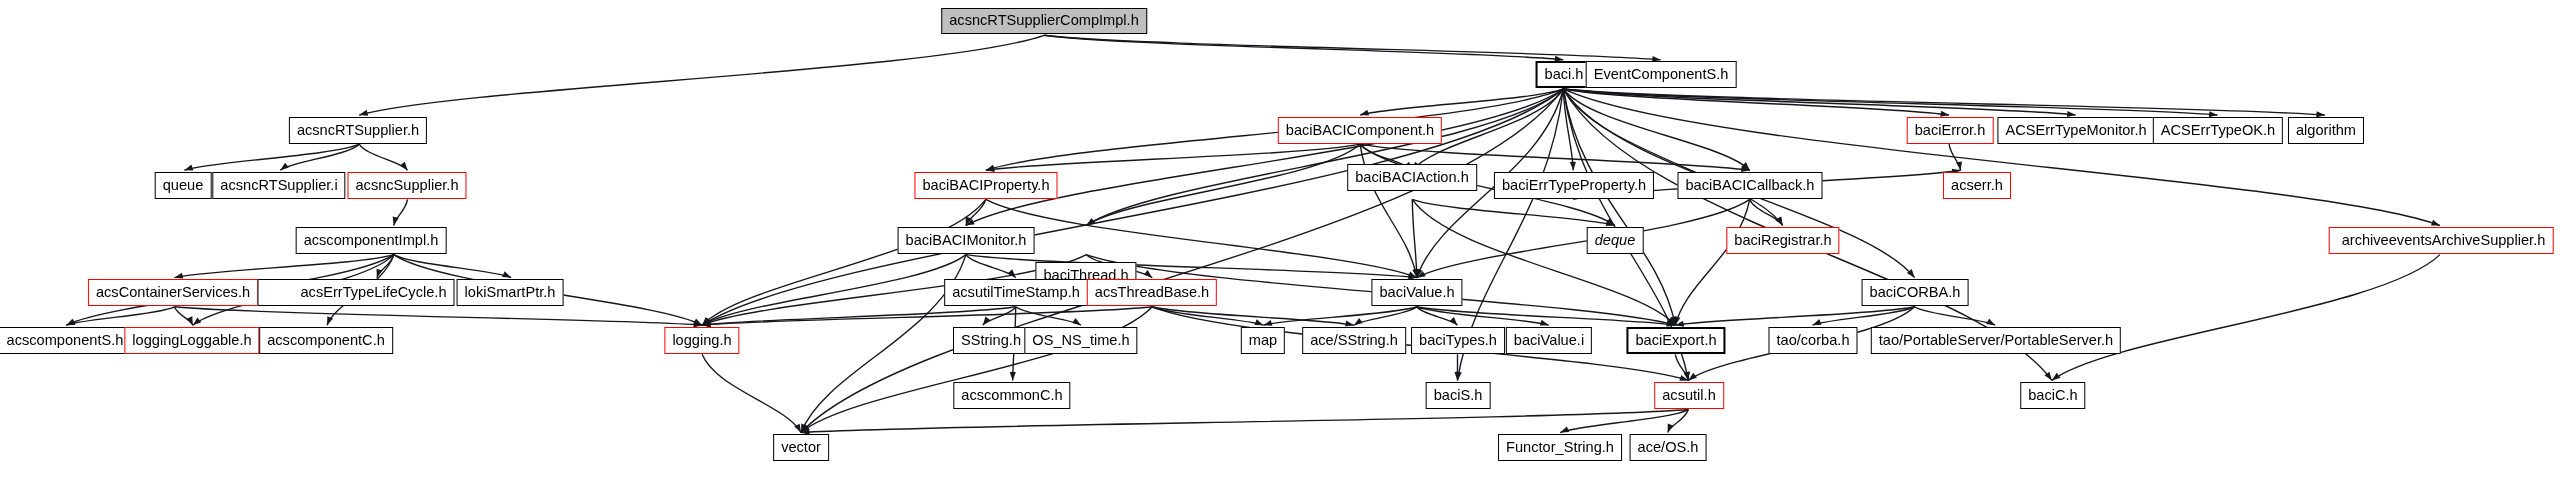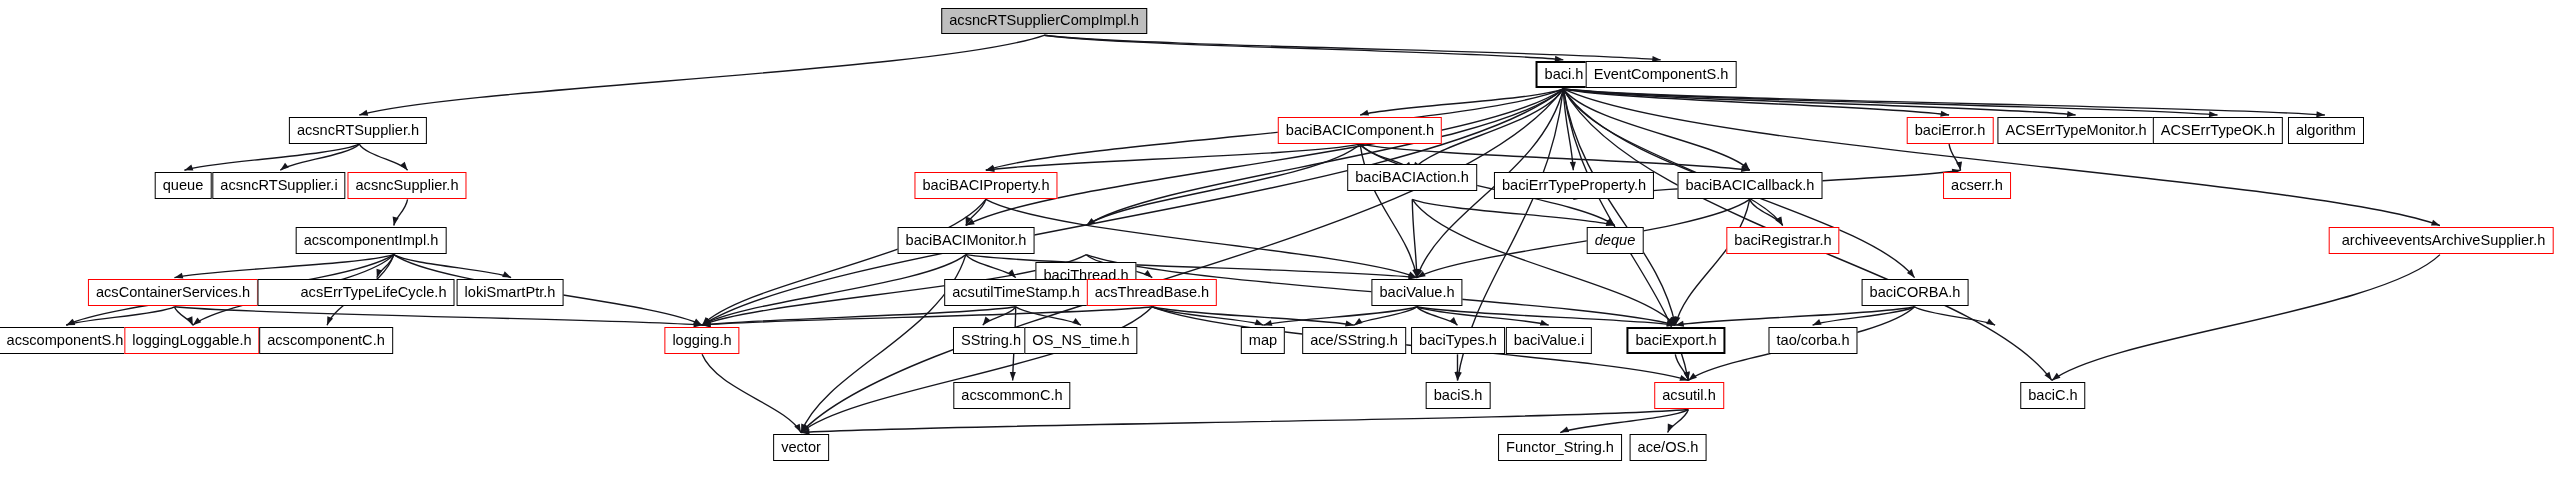--- a/index.html
+++ b/index.html
@@ -164,20 +164,21 @@
     <div class="node normal" style="left: 326px; top: 327px;">acscomponentC.h</div>
     <div class="node red" style="left: 702px; top: 327px; border-color: rgb(255, 0, 0);">logging.h</div>
     <div class="node normal" style="left: 983px; top: 327px; margin-left: 8px;">SString.h</div>
     <div class="node normal" style="left: 1081px; top: 327px;">OS_NS_time.h</div>
     <div class="node normal" style="left: 1263px; top: 327px;">map</div>
     <div class="node normal" style="left: 1354px; top: 327px;">ace/SString.h</div>
     <div class="node normal" style="left: 1458px; top: 327px;">baciTypes.h</div>
     <div class="node normal" style="left: 1549px; top: 327px;">baciValue.i</div>
     <div class="node bold" style="left: 1676px; top: 327px;">baciExport.h</div>
     <div class="node normal" style="left: 1813px; top: 327px;">tao/corba.h</div>
+    <div class="node normal" style="left: 1996px; top: 327px;">tao/PortableServer/PortableServer.h</div>
     <div class="node normal" style="left: 1012px; top: 382px;">acscommonC.h</div>
     <div class="node normal" style="left: 1458px; top: 382px;">baciS.h</div>
     <div class="node red" style="left: 1689px; top: 382px; border-color: rgb(255, 0, 0);">acsutil.h</div>
     <div class="node normal" style="left: 2053px; top: 382px;">baciC.h</div>
     <div class="node normal" style="left: 801px; top: 434px;">vector</div>
     <div class="node normal" style="left: 1560px; top: 434px;">Functor_String.h</div>
     <div class="node normal" style="left: 1668px; top: 434px;">ace/OS.h</div>
   </div>
 
 

